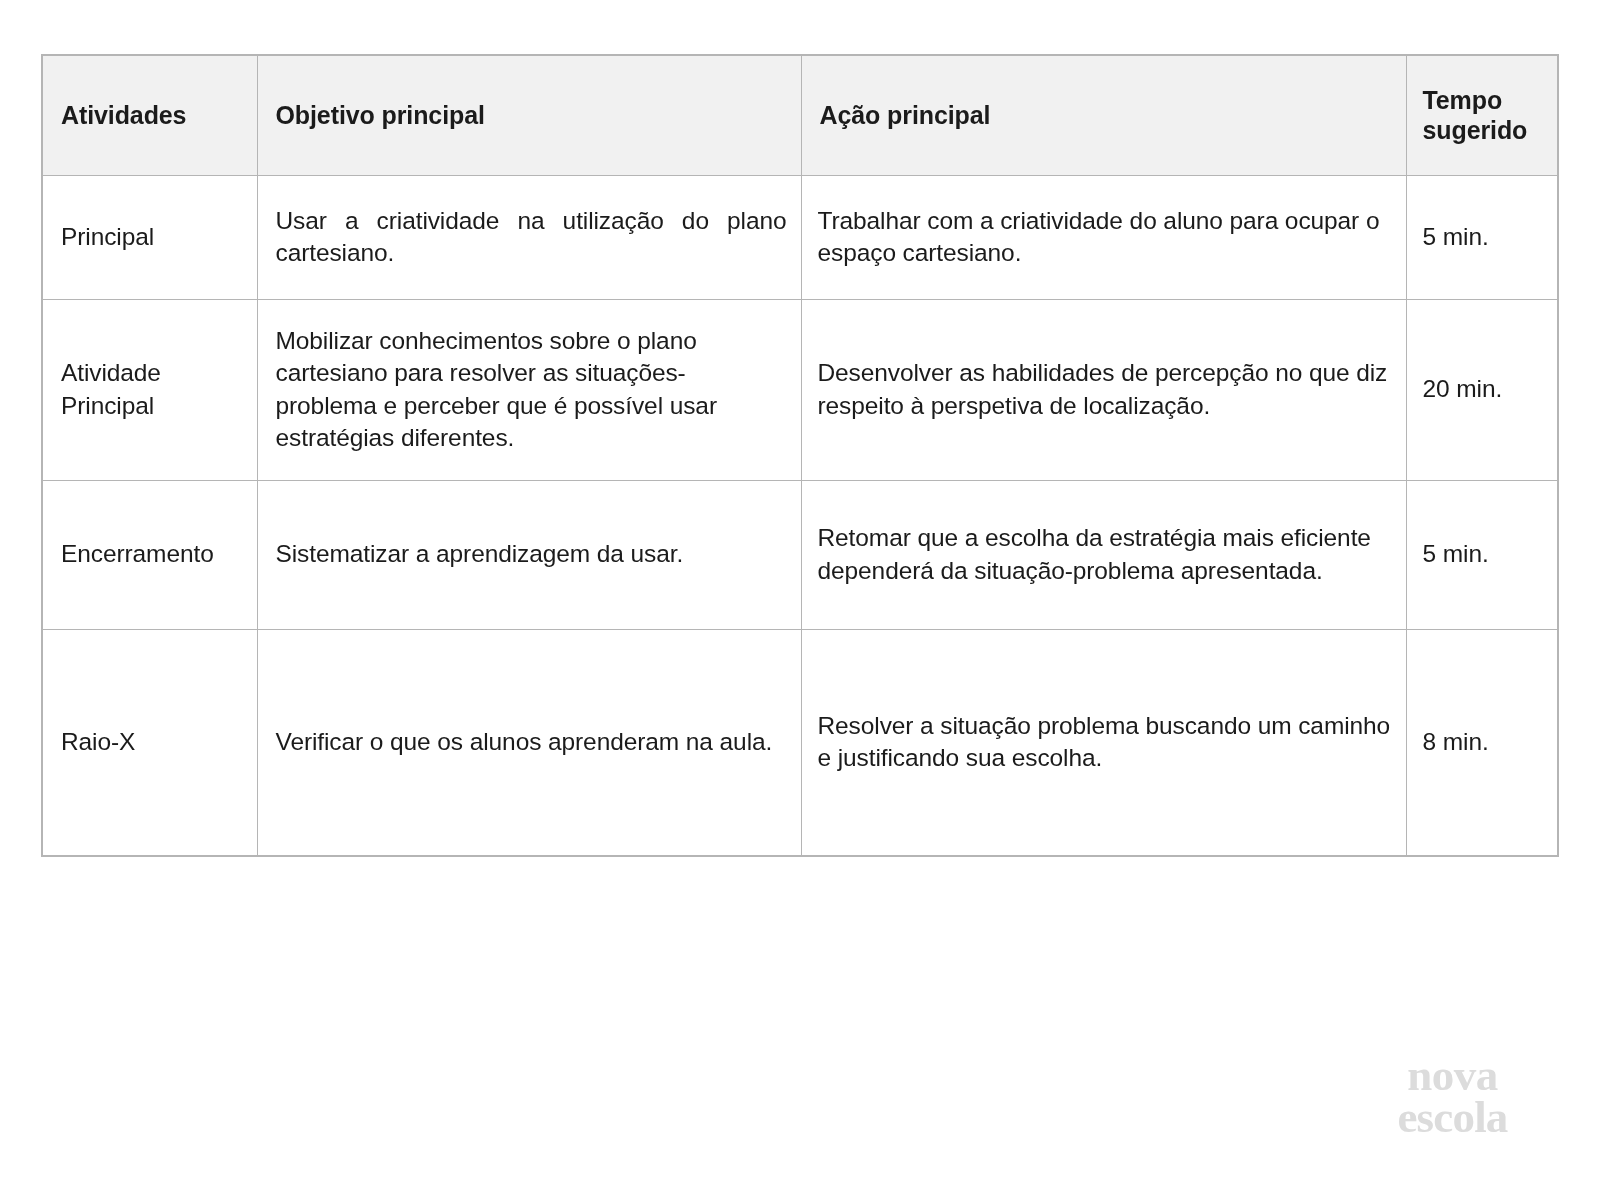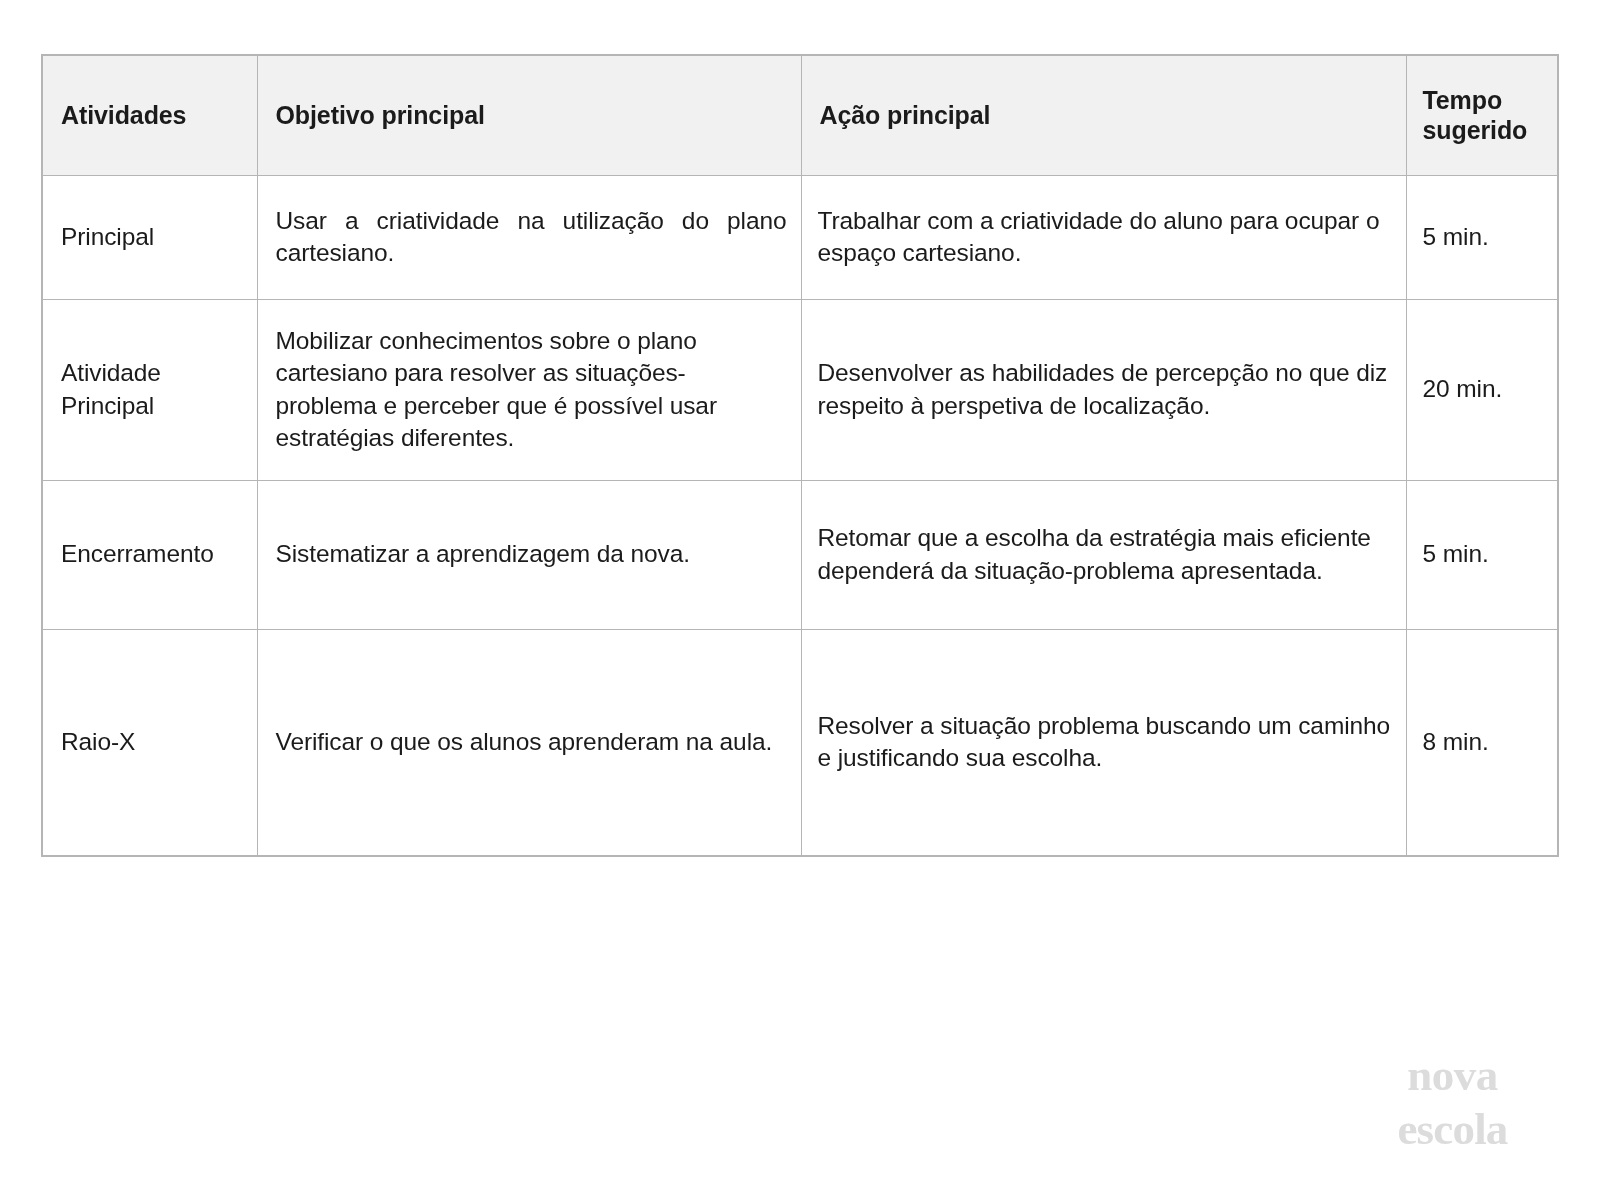--- a/index.html
+++ b/index.html
@@ -104,21 +104,21 @@
     text-align: center;
     font-family: "Liberation Serif", serif;
     font-weight: bold;
     font-size: 45px;
     line-height: 0.93;
     color: #dcdcdc;
     letter-spacing: -0.5px;
     user-select: none;
   }
   .brand .line { display: block; }
-  .brand .line2 { letter-spacing: -0.8px; margin-top: 12px; }
+  .brand .line2 { letter-spacing: -0.8px; }
 </style>
 </head>
 <body>
 
 <div id="page">
 
   <div class="table-wrap">
     <table class="plan-table">
       <colgroup>
         <col class="c1">
@@ -146,21 +146,21 @@
         <tr class="r1">
           <td class="c-activity">Atividade Principal</td>
           <td class="c-objective">Mobilizar conhecimentos sobre o plano cartesiano  para resolver as situações-problema e perceber que é possível usar  estratégias diferentes.</td>
           <td class="c-action">Desenvolver as habilidades de percepção no que diz respeito à perspetiva de localização.</td>
           <td class="c-time">20 min.</td>
         </tr>
 
 
         <tr class="r3">
           <td class="c-activity">Encerramento</td>
-          <td class="c-objective">Sistematizar a aprendizagem da nova.</td>
+          <td class="c-objective">Sistematizar a aprendizagem da usar.</td>
           <td class="c-action">Retomar que a escolha da estratégia mais eficiente dependerá da situação-problema apresentada.</td>
           <td class="c-time">5 min.</td>
         </tr>
 
         <tr class="r4">
           <td class="c-activity">Raio-X</td>
           <td class="c-objective">Verificar o que os alunos aprenderam na aula.</td>
           <td class="c-action">Resolver a situação problema buscando um caminho e justificando sua escolha.</td>
           <td class="c-time">8 min.</td>
         </tr>

